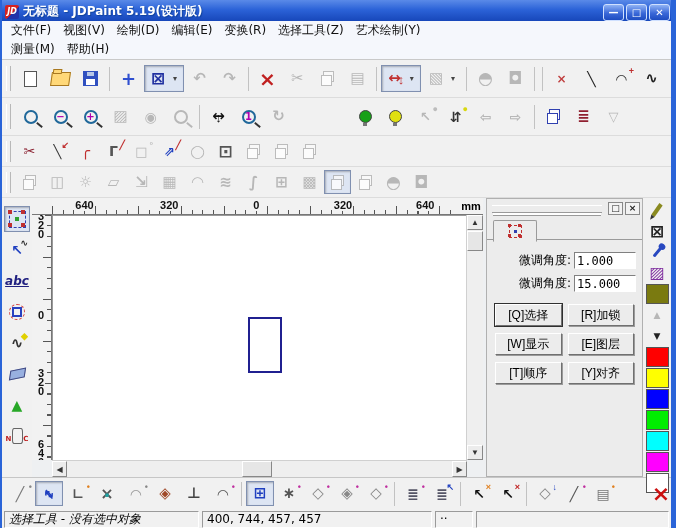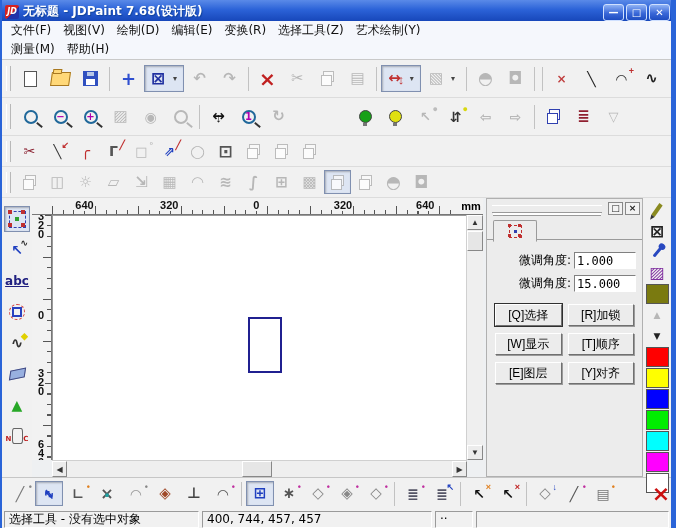--- a/index.html
+++ b/index.html
@@ -136,31 +136,31 @@
   
   .bottomBar{height:31px;flex:0 0 31px;border-top:1px solid #c6c6c6;display:flex;align-items:center;
     padding:0 4px;background:#f1f1f1;gap:1px;}
   .bottomBar .tb-btn{width:28px;height:25px;}
   .bottomBar .push{margin-left:auto;}
   
   .statusbar{height:17px;flex:0 0 17px;display:flex;gap:3px;padding:2px 2px 0 2px;background:#f1f1f1;
     font-size:12px;overflow:hidden;}
   .st-cell{border:1px solid;border-color:#9a9a9a #fff #fff #9a9a9a;background:#f1f1f1;
     padding:0 4px;white-space:nowrap;overflow:hidden;line-height:15px;}
-  .st-tool{width:185px;flex:0 0 185px;} .st-coords{width:220px;flex:0 0 220px;}
+  .st-tool{width:185px;flex:0 0 185px;font-style:italic;} .st-coords{width:220px;flex:0 0 220px;}
   .st-mini{width:28px;flex:0 0 28px;} .st-rest{flex:1;}
 </style>
 </head>
 <body>
 
 <div class="window">
 
   <div class="titlebar">
     <div class="logo">JD</div>
-    <div class="title-text">无标题 - JDPaint 7.68(设计版)</div>
+    <div class="title-text">无标题 - JDPaint 5.19(设计版)</div>
     <div id="winControls"><button class="winbtn">—</button><button class="winbtn">□</button><button class="winbtn">✕</button></div>
   </div>
 
   <div class="menu-row">
       <span class="menu-item">文件(F)</span>
       <span class="menu-item">视图(V)</span>
       <span class="menu-item">绘制(D)</span>
       <span class="menu-item">编辑(E)</span>
       <span class="menu-item">变换(R)</span>
       <span class="menu-item">选择工具(Z)</span>
@@ -398,21 +398,21 @@
 
     <div class="lefttools">
         <button class="tb-btn pressed">
           <span class="glyph ic-sel"></span>
         </button>
         <button class="tb-btn" style="--c: #2040c0;">
           <span class="glyph" style="color: rgb(32, 64, 192); font-size: 14px;">↖</span>
           <span class="sub" style="color: rgb(51, 51, 51);">∿</span>
         </button>
         <button class="tb-btn" style="--c: #202080;">
-          <span class="glyph txt-ic" style="color: rgb(32, 32, 128);">abc</span>
+          <span class="glyph txt-ic" style="color: rgb(32, 32, 128); font-style: italic;">abc</span>
         </button>
         <button class="tb-btn">
           <span class="glyph ic-shape"></span>
         </button>
         <button class="tb-btn" style="--c: #333;">
           <span class="glyph" style="color: rgb(51, 51, 51); font-size: 15px;">∿</span>
           <span class="sub" style="color: rgb(224, 208, 0);">◆</span>
         </button>
         <button class="tb-btn">
           <span class="glyph ic-eraser"></span>
@@ -478,22 +478,22 @@
         </div>
         <div class="p-frow">
           <label>微调角度:</label>
           <input class="p-input" value="15.000" style="">
         </div>
       </div>
       <div class="panel-grid" id="panelGrid">
           <button class="p-btn default">[Q]选择</button>
           <button class="p-btn">[R]加锁</button>
           <button class="p-btn">[W]显示</button>
+          <button class="p-btn">[E]图层</button>
           <button class="p-btn">[T]顺序</button>
-          <button class="p-btn">[E]图层</button>
           <button class="p-btn">[Y]对齐</button>
         </div>
     </div>
 
     <div class="colorcol">
         <button class="tb-btn">
           <span class="glyph ic-pencil"></span>
         </button>
         <button class="tb-btn" style="--c: #222;">
           <span class="glyph" style="color: rgb(34, 34, 34); font-size: 17px;">⊠</span>

